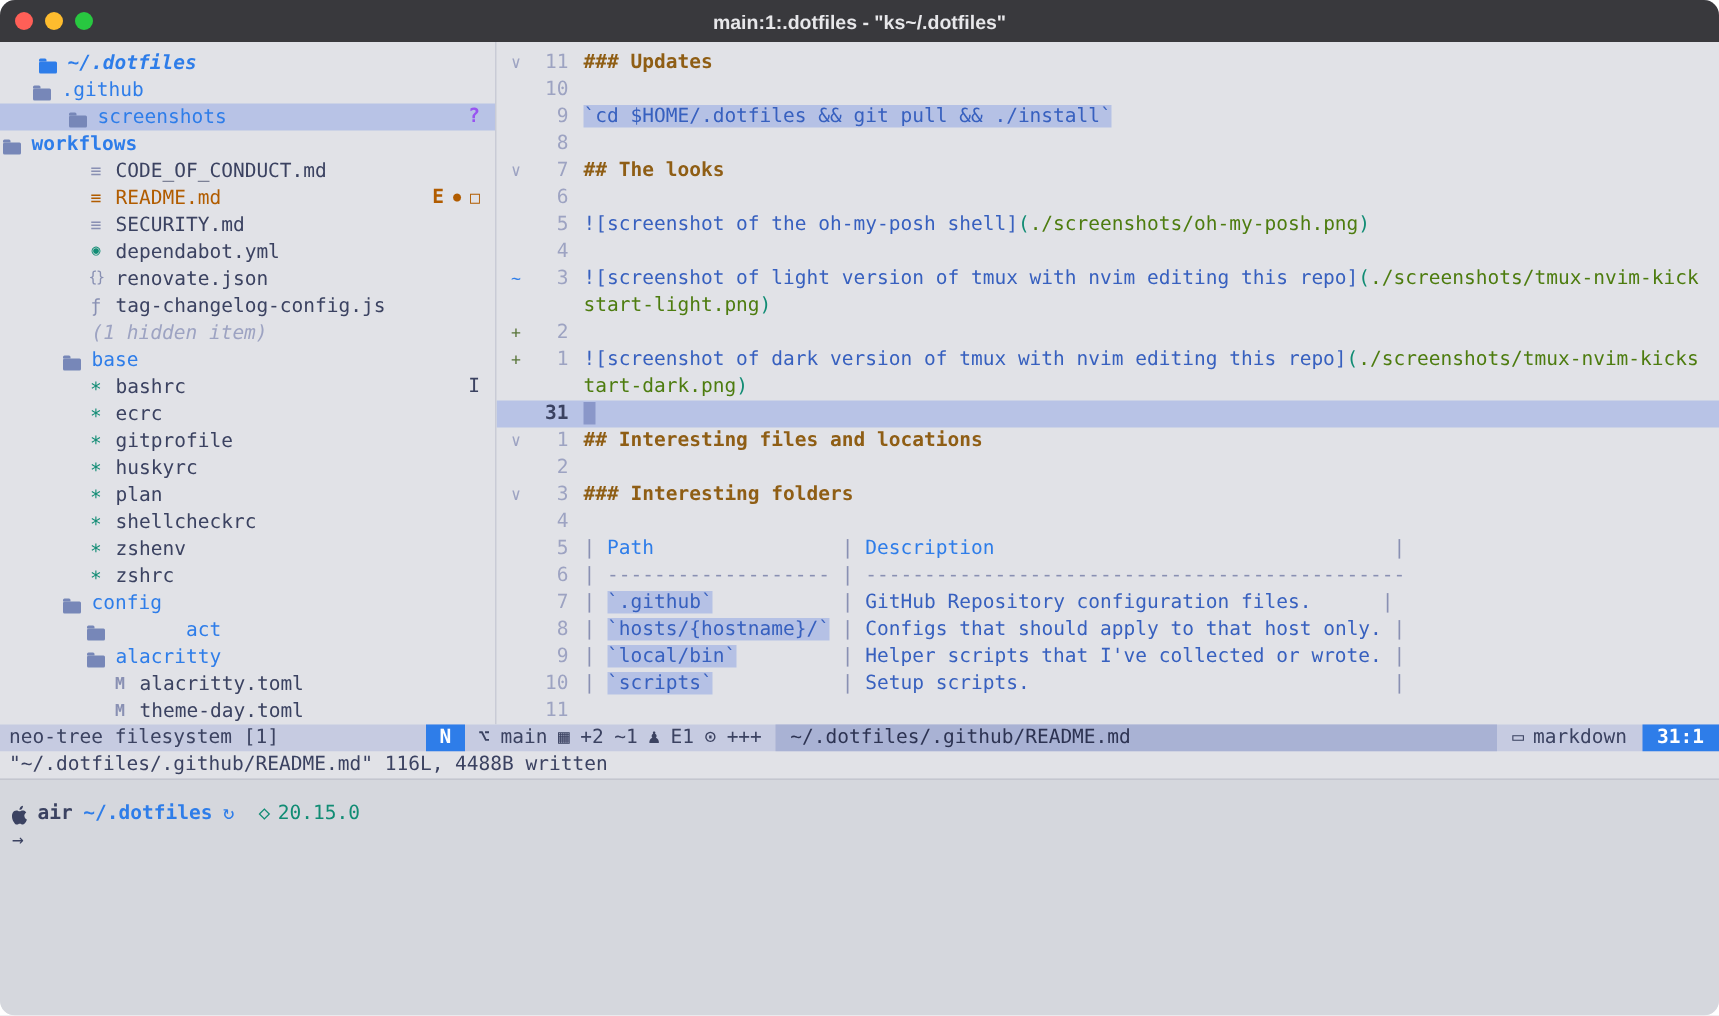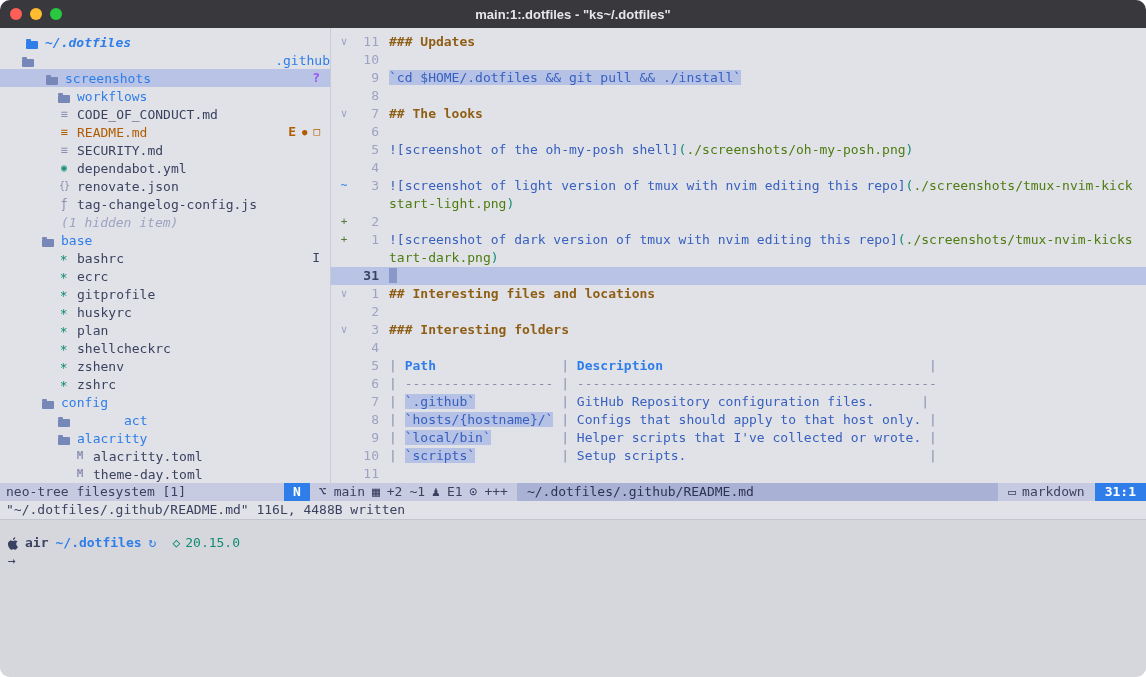--- a/index.html
+++ b/index.html
@@ -47,21 +47,21 @@
   .lnum{width:28px;flex:none;text-align:right;color:#9da3c2}
   .lnum.curn{color:#3b4261;font-weight:bold}
   .ltext{margin-left:10px;white-space:pre-wrap;word-break:break-all;max-width:95ch}
   .cursor{display:inline-block;width:8px;height:15px;background:#8a97c9;vertical-align:text-bottom}
   .s-h{color:#8f5e15;font-weight:bold}
   .s-fg{color:#3760bf}
   .s-code{background:#b5c1e5;color:#3760bf}
   .s-lk{color:#118c74}
   .s-lku{color:#4d7c0f;}
   .s-pipe{color:#8990b3}
-  .s-th{color:#2e7de9;font-weight:bold}
+  .s-th{color:#2e7de9;font-weight:normal}
   
   .statusline{height:18px;flex:none;display:flex;font-size:13px;line-height:18px;background:#c6cbe1;color:#3b4261;white-space:nowrap}
   .sl-left{width:284px;flex:none;padding-left:6px;overflow:hidden}
   .sl-mode{background:#2e7de9;color:#fff;font-weight:bold;padding:0 9px}
   .sl-git{padding:0 9px;display:flex;gap:7px}
   .sl-path{flex:1;background:#a9b2d4;color:#2d3352;padding-left:10px;overflow:hidden}
   .sl-ft{display:flex;gap:6px;padding:0 10px}
   .sl-pos{background:#2e7de9;color:#fff;font-weight:bold;padding:0 10px}
   .cmdline{height:18px;flex:none;line-height:18px;font-size:13px;color:#3b4261;padding-left:6px;background:#e1e2e7}
   
@@ -94,36 +94,36 @@
   </div>
 
   <div class="main">
     <div class="tree" id="tree-items">
         <div class="trow c-root" style="padding-left: 24px;">
           <span class="ticon i-folder-open">
             <i class="fshape"></i>
           </span>
           <span class="tlabel">~/.dotfiles</span>
         </div>
-        <div class="trow c-folder" style="padding-left: 20px; justify-content: space-between;">
+        <div class="trow c-folder" style="padding-left: 20px;">
           <span class="ticon i-folder">
             <i class="fshape"></i>
           </span>
           <span class="tlabel">.github</span>
         </div>
         <div class="trow sel c-folder" style="padding-left: 44px;">
           <span class="ticon i-folder">
             <i class="fshape"></i>
           </span>
           <span class="tlabel">screenshots</span>
           <span class="tbadges">
             <span class="tb tb-q">?</span>
           </span>
         </div>
-        <div class="trow c-folder" style="padding-left: 56px;">
+        <div class="trow c-folder" style=" font-weight: bold;">
           <span class="ticon i-folder">
             <i class="fshape"></i>
           </span>
           <span class="tlabel">workflows</span>
         </div>
         <div class="trow c-file" style="padding-left: 56px;">
           <span class="ticon i-file">≡</span>
           <span class="tlabel">CODE_OF_CONDUCT.md</span>
         </div>
         <div class="trow c-mod" style="padding-left: 56px;">

